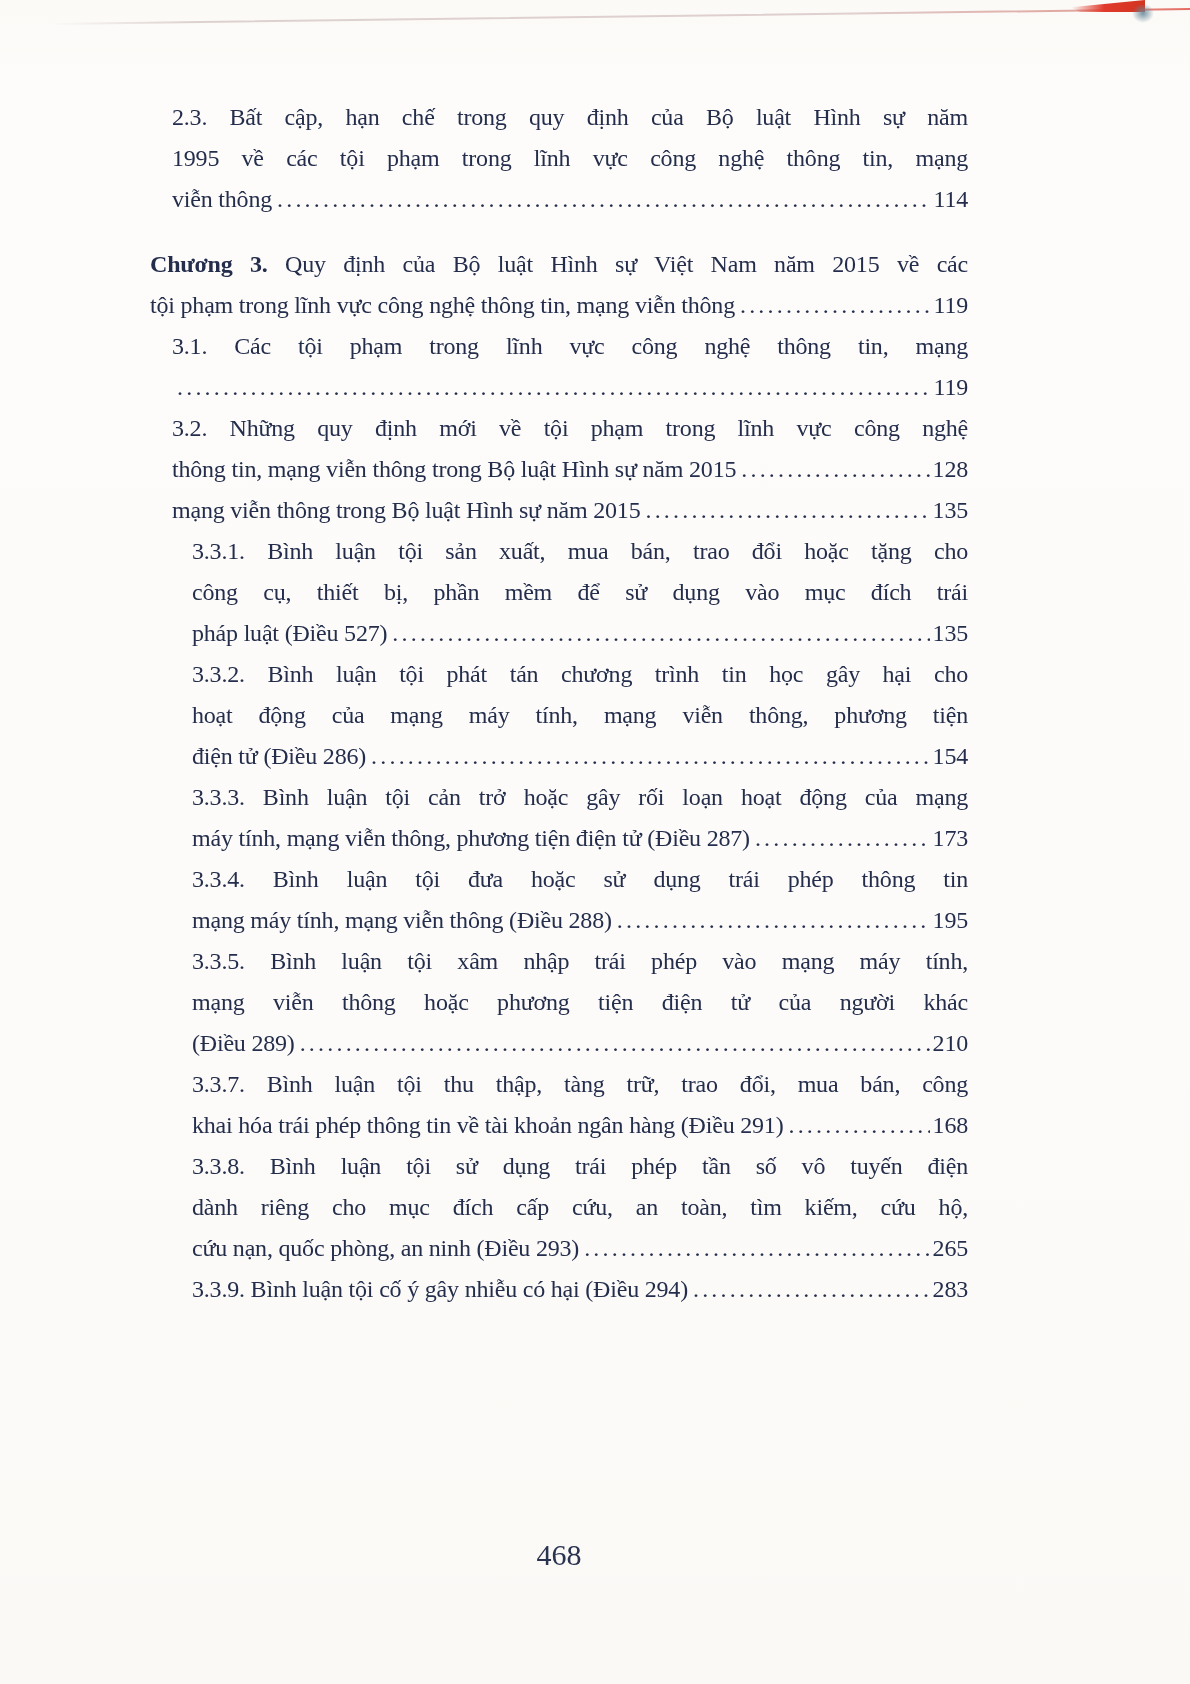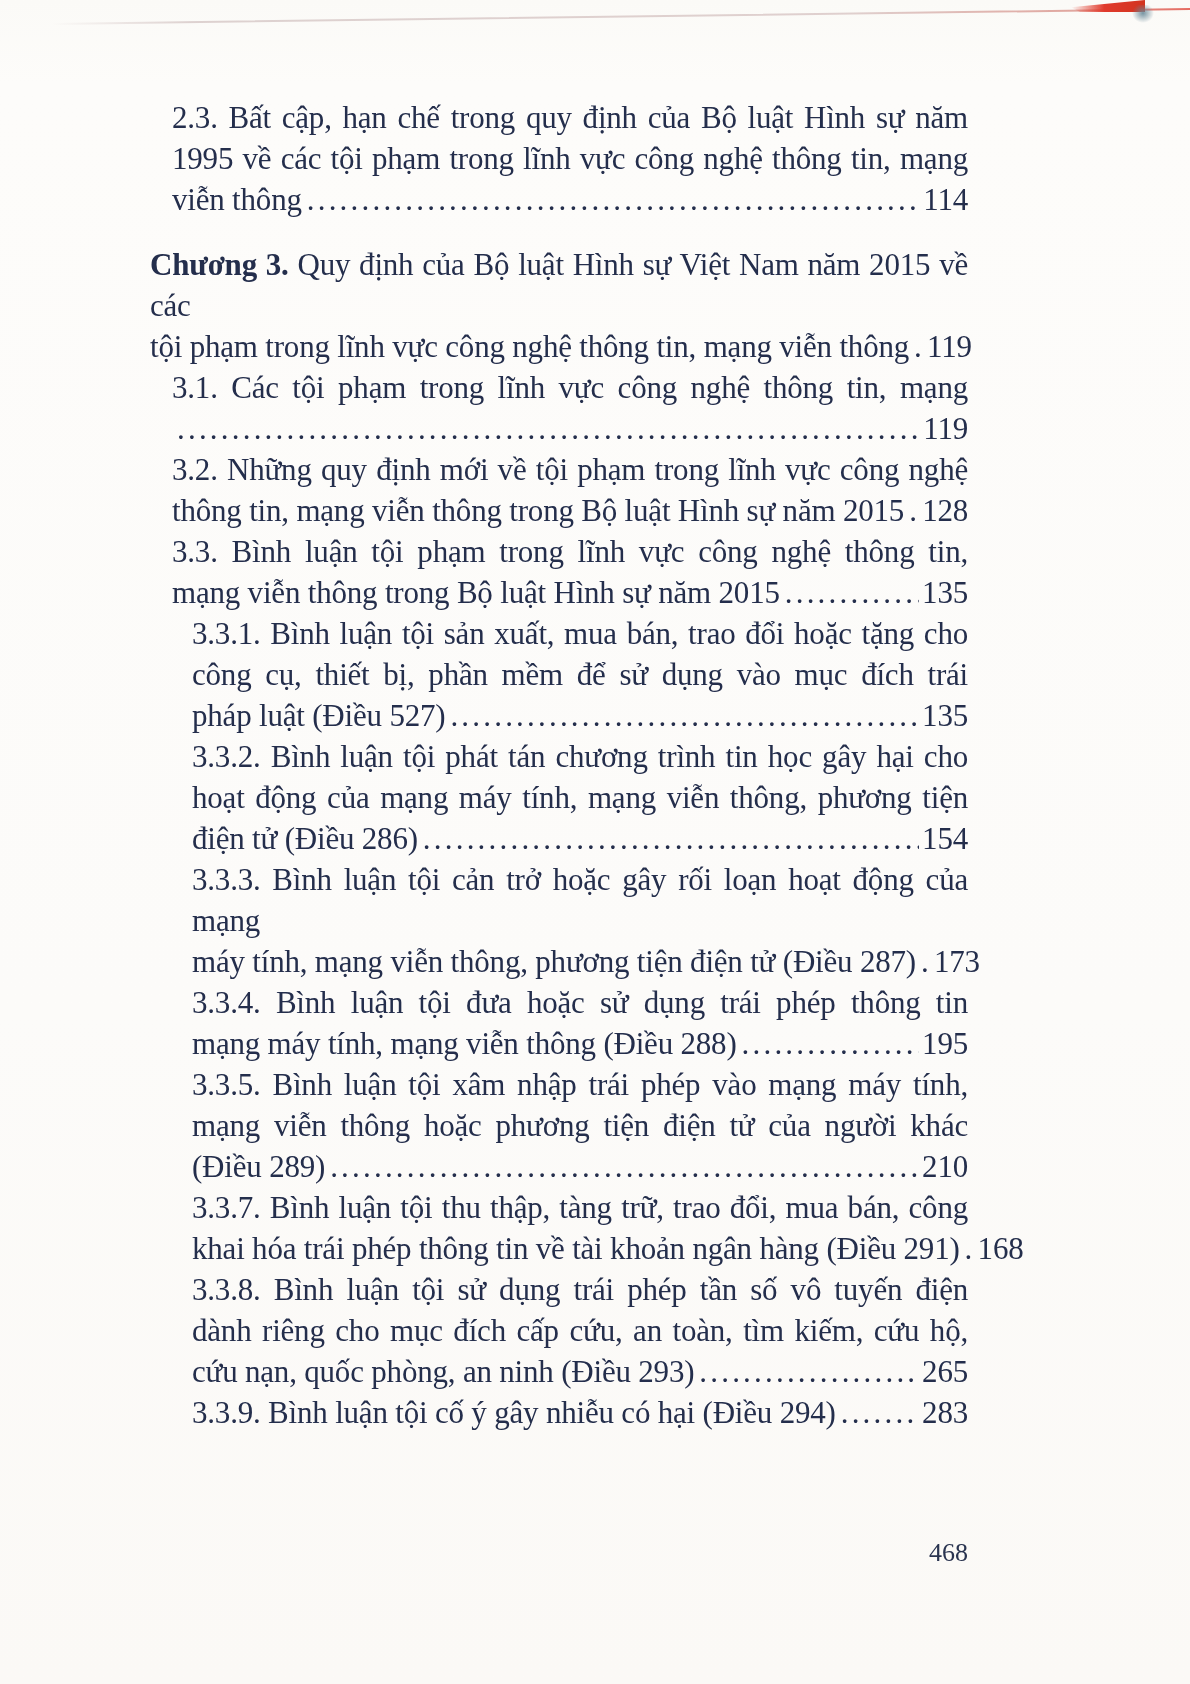--- a/index.html
+++ b/index.html
@@ -28,41 +28,41 @@
     filter: blur(0.4px);
   }
   .smudge {
     position: absolute; right: 36px; top: 5px; width: 22px; height: 18px;
     background: radial-gradient(ellipse at 50% 45%, rgba(104,136,152,0.9) 0%, rgba(104,136,152,0) 70%);
     filter: blur(0.5px);
   }
   
   .toc {
     position: absolute; left: 150px; top: 97px; width: 818px;
-    font-size: 31px; line-height: 41px; letter-spacing: -0.2px;
+    font-size: 24px; line-height: 41px; letter-spacing: -0.2px;
   }
   .entry { position: relative; }
   .entry.level-0 { margin-top: 24px; }
   .entry.level-1 { padding-left: 22px; }
   .entry.level-2 { padding-left: 42px; }
   .jline { display: block; text-align: justify; text-align-last: justify; }
   .lastline { display: flex; align-items: baseline; }
   .ltext { flex: none; }
   .leader {
     flex: 1 1 auto; min-width: 10px; overflow: hidden; white-space: nowrap;
     letter-spacing: 3.2px; margin: 0 3px 0 5px;
   }
   .leader::after {
     content: "................................................................................................................................................";
   }
   .pnum { flex: none; }
   .bold { font-weight: bold; }
   .footer {
     position: absolute; left: 150px; top: 1538px; width: 818px;
-    text-align: right; font-size: 26px; color: #2a3450;
+    text-align: center; font-size: 30px; color: #2a3450;
   }
 </style>
 </head>
 <body>
 
 <div class="page">
   <div class="edge-line"></div>
   <div class="red-streak"></div>
   <div class="smudge"></div>
 
@@ -101,23 +101,20 @@
     <div>
           <div class="jline" style="">3.2. Những quy định mới về tội phạm trong lĩnh vực công nghệ</div>
         </div>
     <div class="lastline">
       <span class="ltext" style="">thông tin, mạng viễn thông trong Bộ luật Hình sự năm 2015</span>
       <span class="leader"></span>
       <span class="pnum">128</span>
     </div>
   </div>
       <div class="entry level-1">
-    <div>
-          <div class="jline" style="">3.3. Bình luận tội phạm trong lĩnh vực công nghệ thông tin,</div>
-        </div>
     <div class="lastline">
       <span class="ltext" style="">mạng viễn thông trong Bộ luật Hình sự năm 2015</span>
       <span class="leader"></span>
       <span class="pnum">135</span>
     </div>
   </div>
       <div class="entry level-2">
     <div>
           <div class="jline" style="">3.3.1. Bình luận tội sản xuất, mua bán, trao đổi hoặc tặng cho</div>
           <div class="jline" style="">công cụ, thiết bị, phần mềm để sử dụng vào mục đích trái</div>

